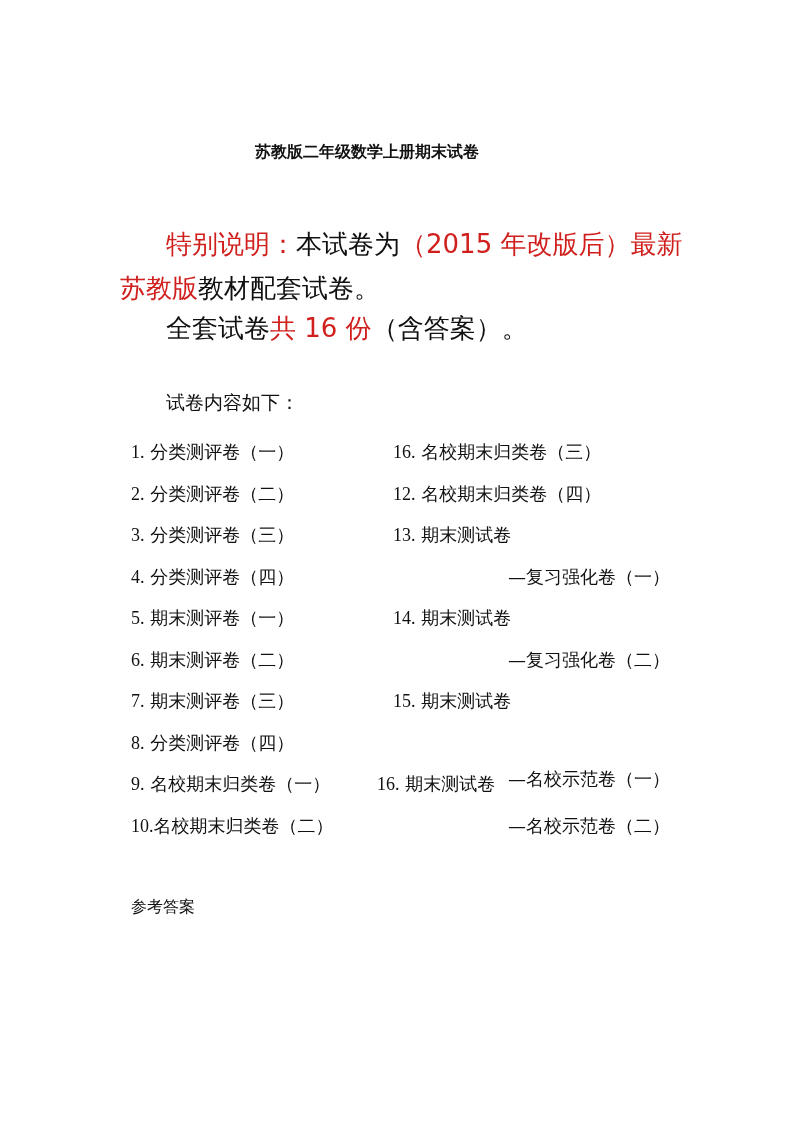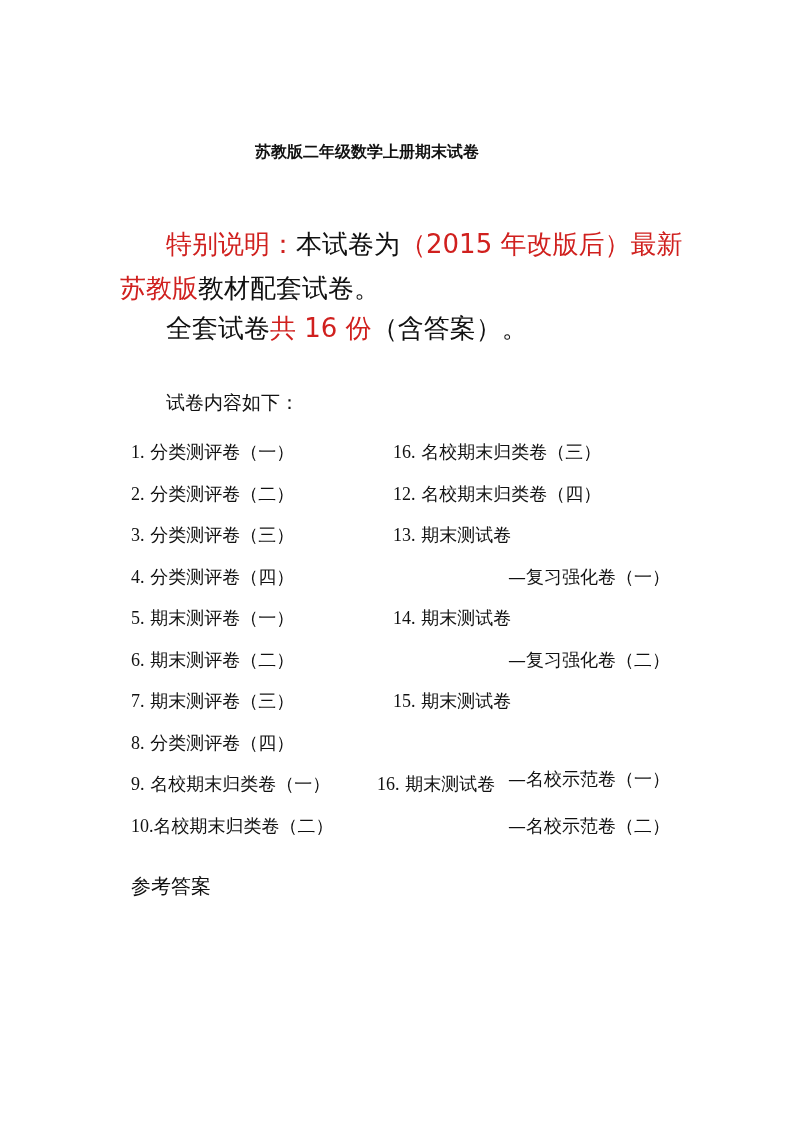--- a/index.html
+++ b/index.html
@@ -17,21 +17,21 @@
       position: absolute; font-family: "DejaVu Sans", sans-serif;
       font-size: 26px; line-height: 44px;
     }
     .red { color: #d0201e; }
     .p1 { left: 120px; top: 222px; width: 570px; text-indent: 46px; }
     .p2 { left: 166px; top: 306px; }
     .contents-head { position: absolute; left: 166px; top: 390px; font-family: "DejaVu Sans", sans-serif; font-size: 19px; }
     .list { position: absolute; font-size: 18px; font-family: "DejaVu Sans", sans-serif; }
     .item { position: absolute; white-space: nowrap; height: 24px; line-height: 24px; }
     .num { font-family: "Liberation Serif", serif; font-size: 18px; }
-    .answers { position: absolute; left: 131px; top: 873px; font-family: Liberation Mono, monospace; font-size: 20px; }
+    .answers { position: absolute; left: 131px; top: 897px; font-family: Liberation Mono, monospace; font-size: 16px; }
   </style>
 </head>
 <body>
 
 <div class="title">苏教版二年级数学上册期末试卷</div>
 
 <div class="para p1"><span class="red">特别说明：</span><span>本试卷为</span><span class="red">（2015 年改版后）最新苏教版</span><span>教材配套试卷。</span></div>
 
 <div class="para p2"><span>全套试卷</span><span class="red">共 16 份</span><span>（含答案）。</span></div>
 

